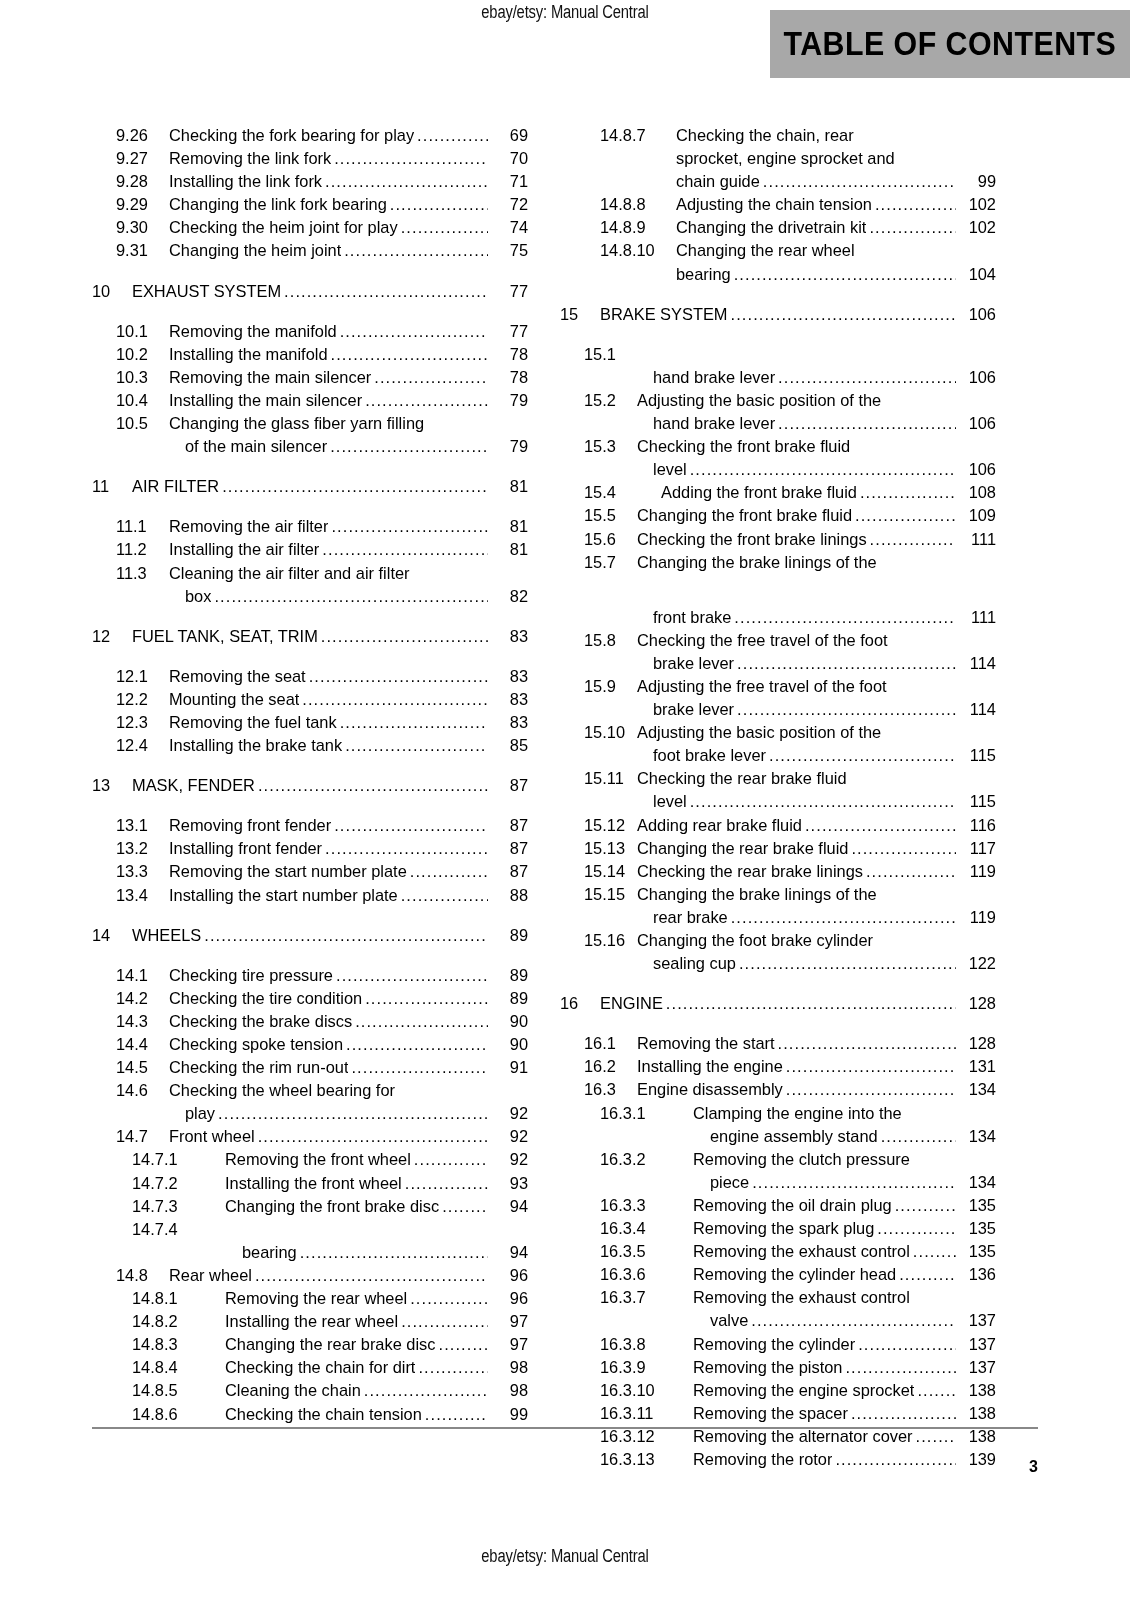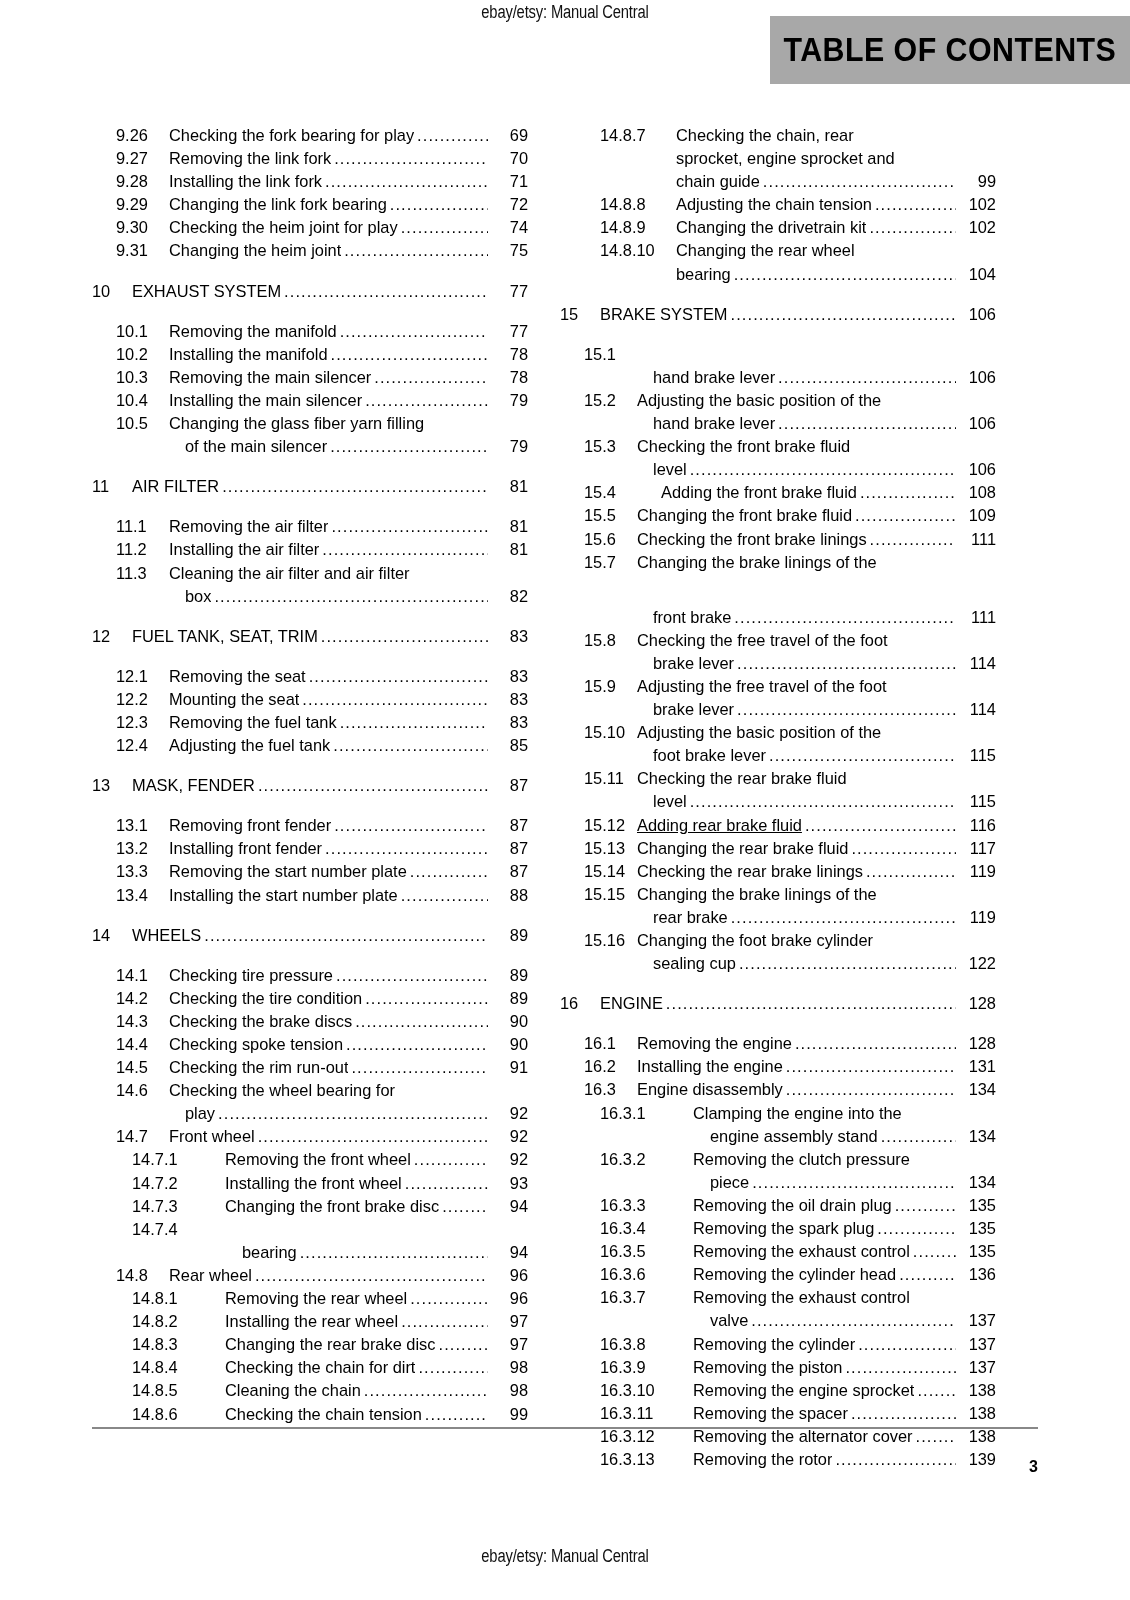--- a/index.html
+++ b/index.html
@@ -27,21 +27,21 @@
     color: #111;
     transform: scaleX(0.82);
   }
   .watermark-top { top: 2px; }
   .watermark-bottom { top: 1546px; }
 
   
   .header-banner {
     position: absolute;
     right: 0;
-    top: 16px;
+    top: 10px;
     width: 360px;
     height: 68px;
     background: #a8a8a8;
     display: flex;
     align-items: center;
     justify-content: center;
   }
   .header-banner-title {
     font-family: "Liberation Sans Narrow", "Liberation Sans", sans-serif;
     font-weight: bold;
@@ -337,21 +337,21 @@
         <span class="num">12.3</span>
         <span class="row-inner">
           <span class="title" style="flex: 0 0 auto;"><span class="title-text">Removing the fuel tank</span></span>
           <span class="leader"></span>
           <span class="page">83</span>
         </span>
       </div>
       <div class="toc-row level2">
         <span class="num">12.4</span>
         <span class="row-inner">
-          <span class="title" style="flex: 0 0 auto;"><span class="title-text">Adjusting the fuel tank</span></span>
+          <span class="title" style="flex: 0 0 auto;"><span class="title-text">Installing the brake tank</span></span>
           <span class="leader"></span>
           <span class="page">85</span>
         </span>
       </div>
       <div class="toc-row chapter">
         <span class="num">13</span>
         <span class="row-inner">
           <span class="title" style="flex: 0 0 auto;"><span class="title-text">MASK, FENDER</span></span>
           <span class="leader"></span>
           <span class="page">87</span>
@@ -761,21 +761,21 @@
         <span class="cont-pad-l2"></span>
         <span class="row-inner">
           <span class="title" style="flex: 0 0 auto;"><span class="title-text">level</span></span>
           <span class="leader"></span>
           <span class="page">115</span>
         </span>
       </div>
       <div class="toc-row level2">
         <span class="num">15.12</span>
         <span class="row-inner">
-          <span class="title" style="flex: 0 0 auto; text-decoration: underline;"><span class="title-text">Adding rear brake fluid</span></span>
+          <span class="title" style="flex: 0 0 auto;"><span class="title-text">Adding rear brake fluid</span></span>
           <span class="leader"></span>
           <span class="page">116</span>
         </span>
       </div>
       <div class="toc-row level2">
         <span class="num">15.13</span>
         <span class="row-inner">
           <span class="title" style="flex: 0 0 auto;"><span class="title-text">Changing the rear brake fluid</span></span>
           <span class="leader"></span>
           <span class="page">117</span>
@@ -825,21 +825,21 @@
         <span class="num">16</span>
         <span class="row-inner">
           <span class="title" style="flex: 0 0 auto;"><span class="title-text">ENGINE</span></span>
           <span class="leader"></span>
           <span class="page">128</span>
         </span>
       </div>
       <div class="toc-row level2">
         <span class="num">16.1</span>
         <span class="row-inner">
-          <span class="title" style="flex: 0 0 auto;"><span class="title-text">Removing the engine</span></span>
+          <span class="title" style="flex: 0 0 auto;"><span class="title-text">Removing the start</span></span>
           <span class="leader"></span>
           <span class="page">128</span>
         </span>
       </div>
       <div class="toc-row level2">
         <span class="num">16.2</span>
         <span class="row-inner">
           <span class="title" style="flex: 0 0 auto;"><span class="title-text">Installing the engine</span></span>
           <span class="leader"></span>
           <span class="page">131</span>

